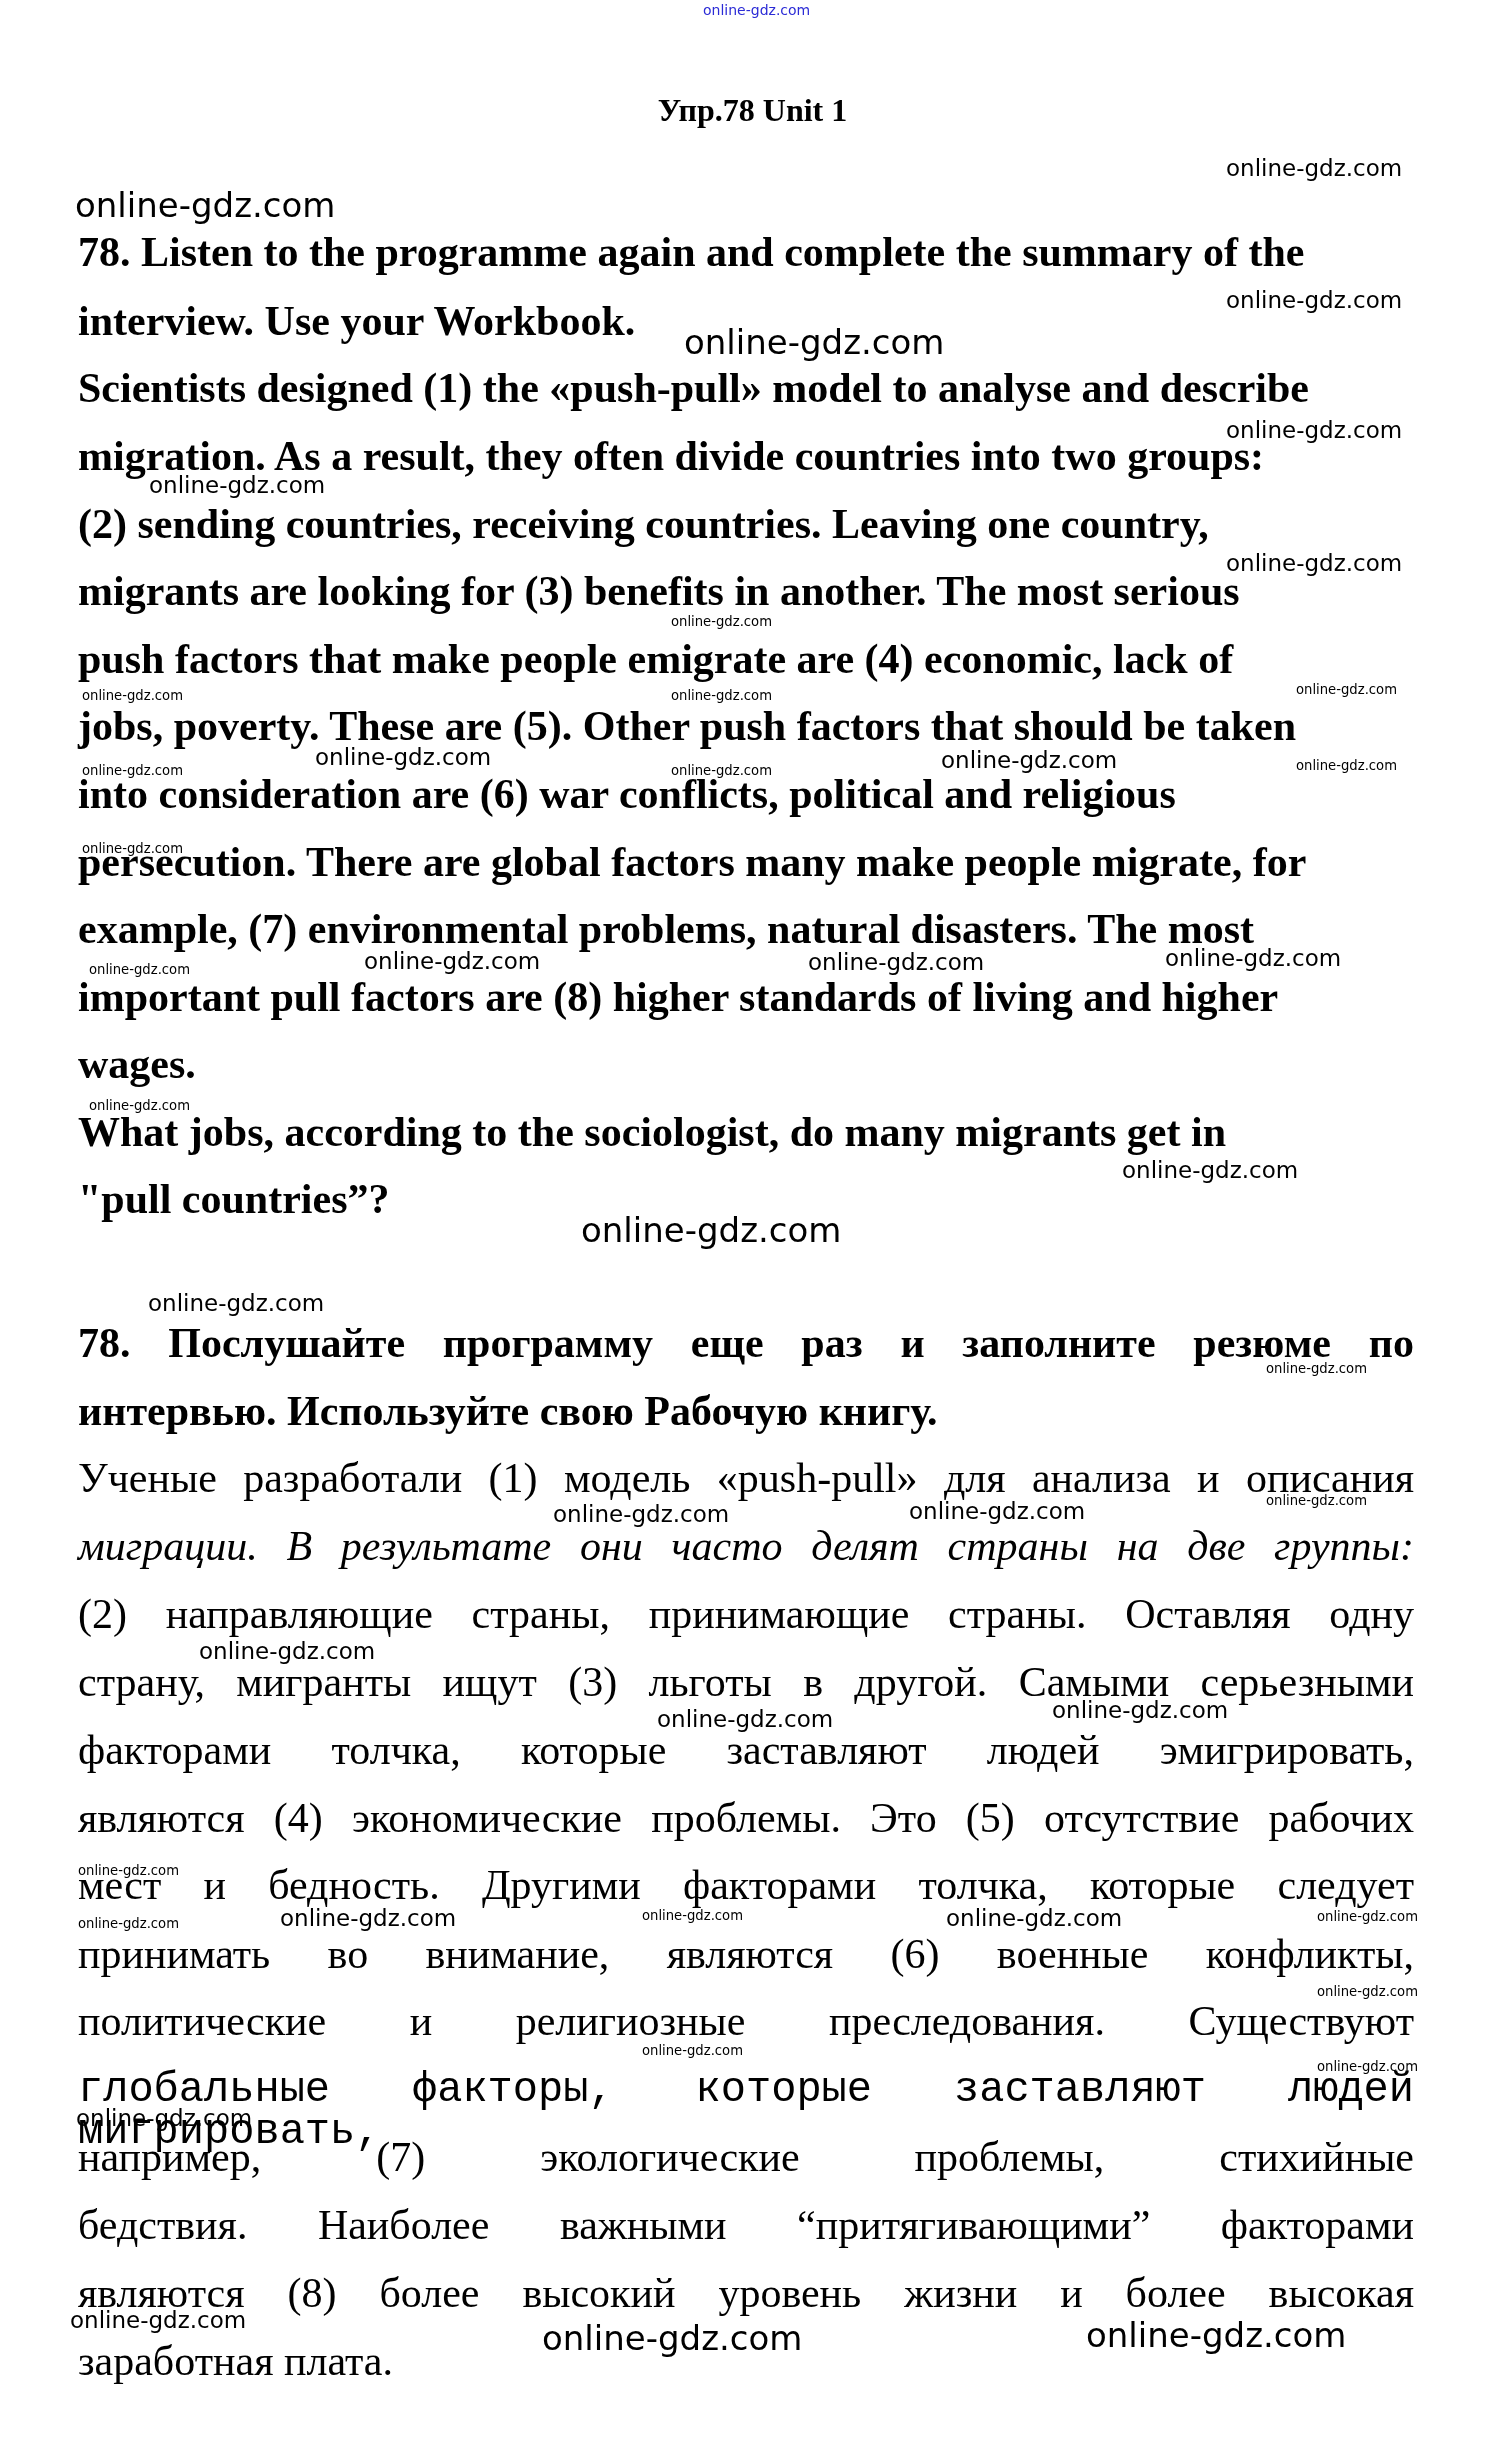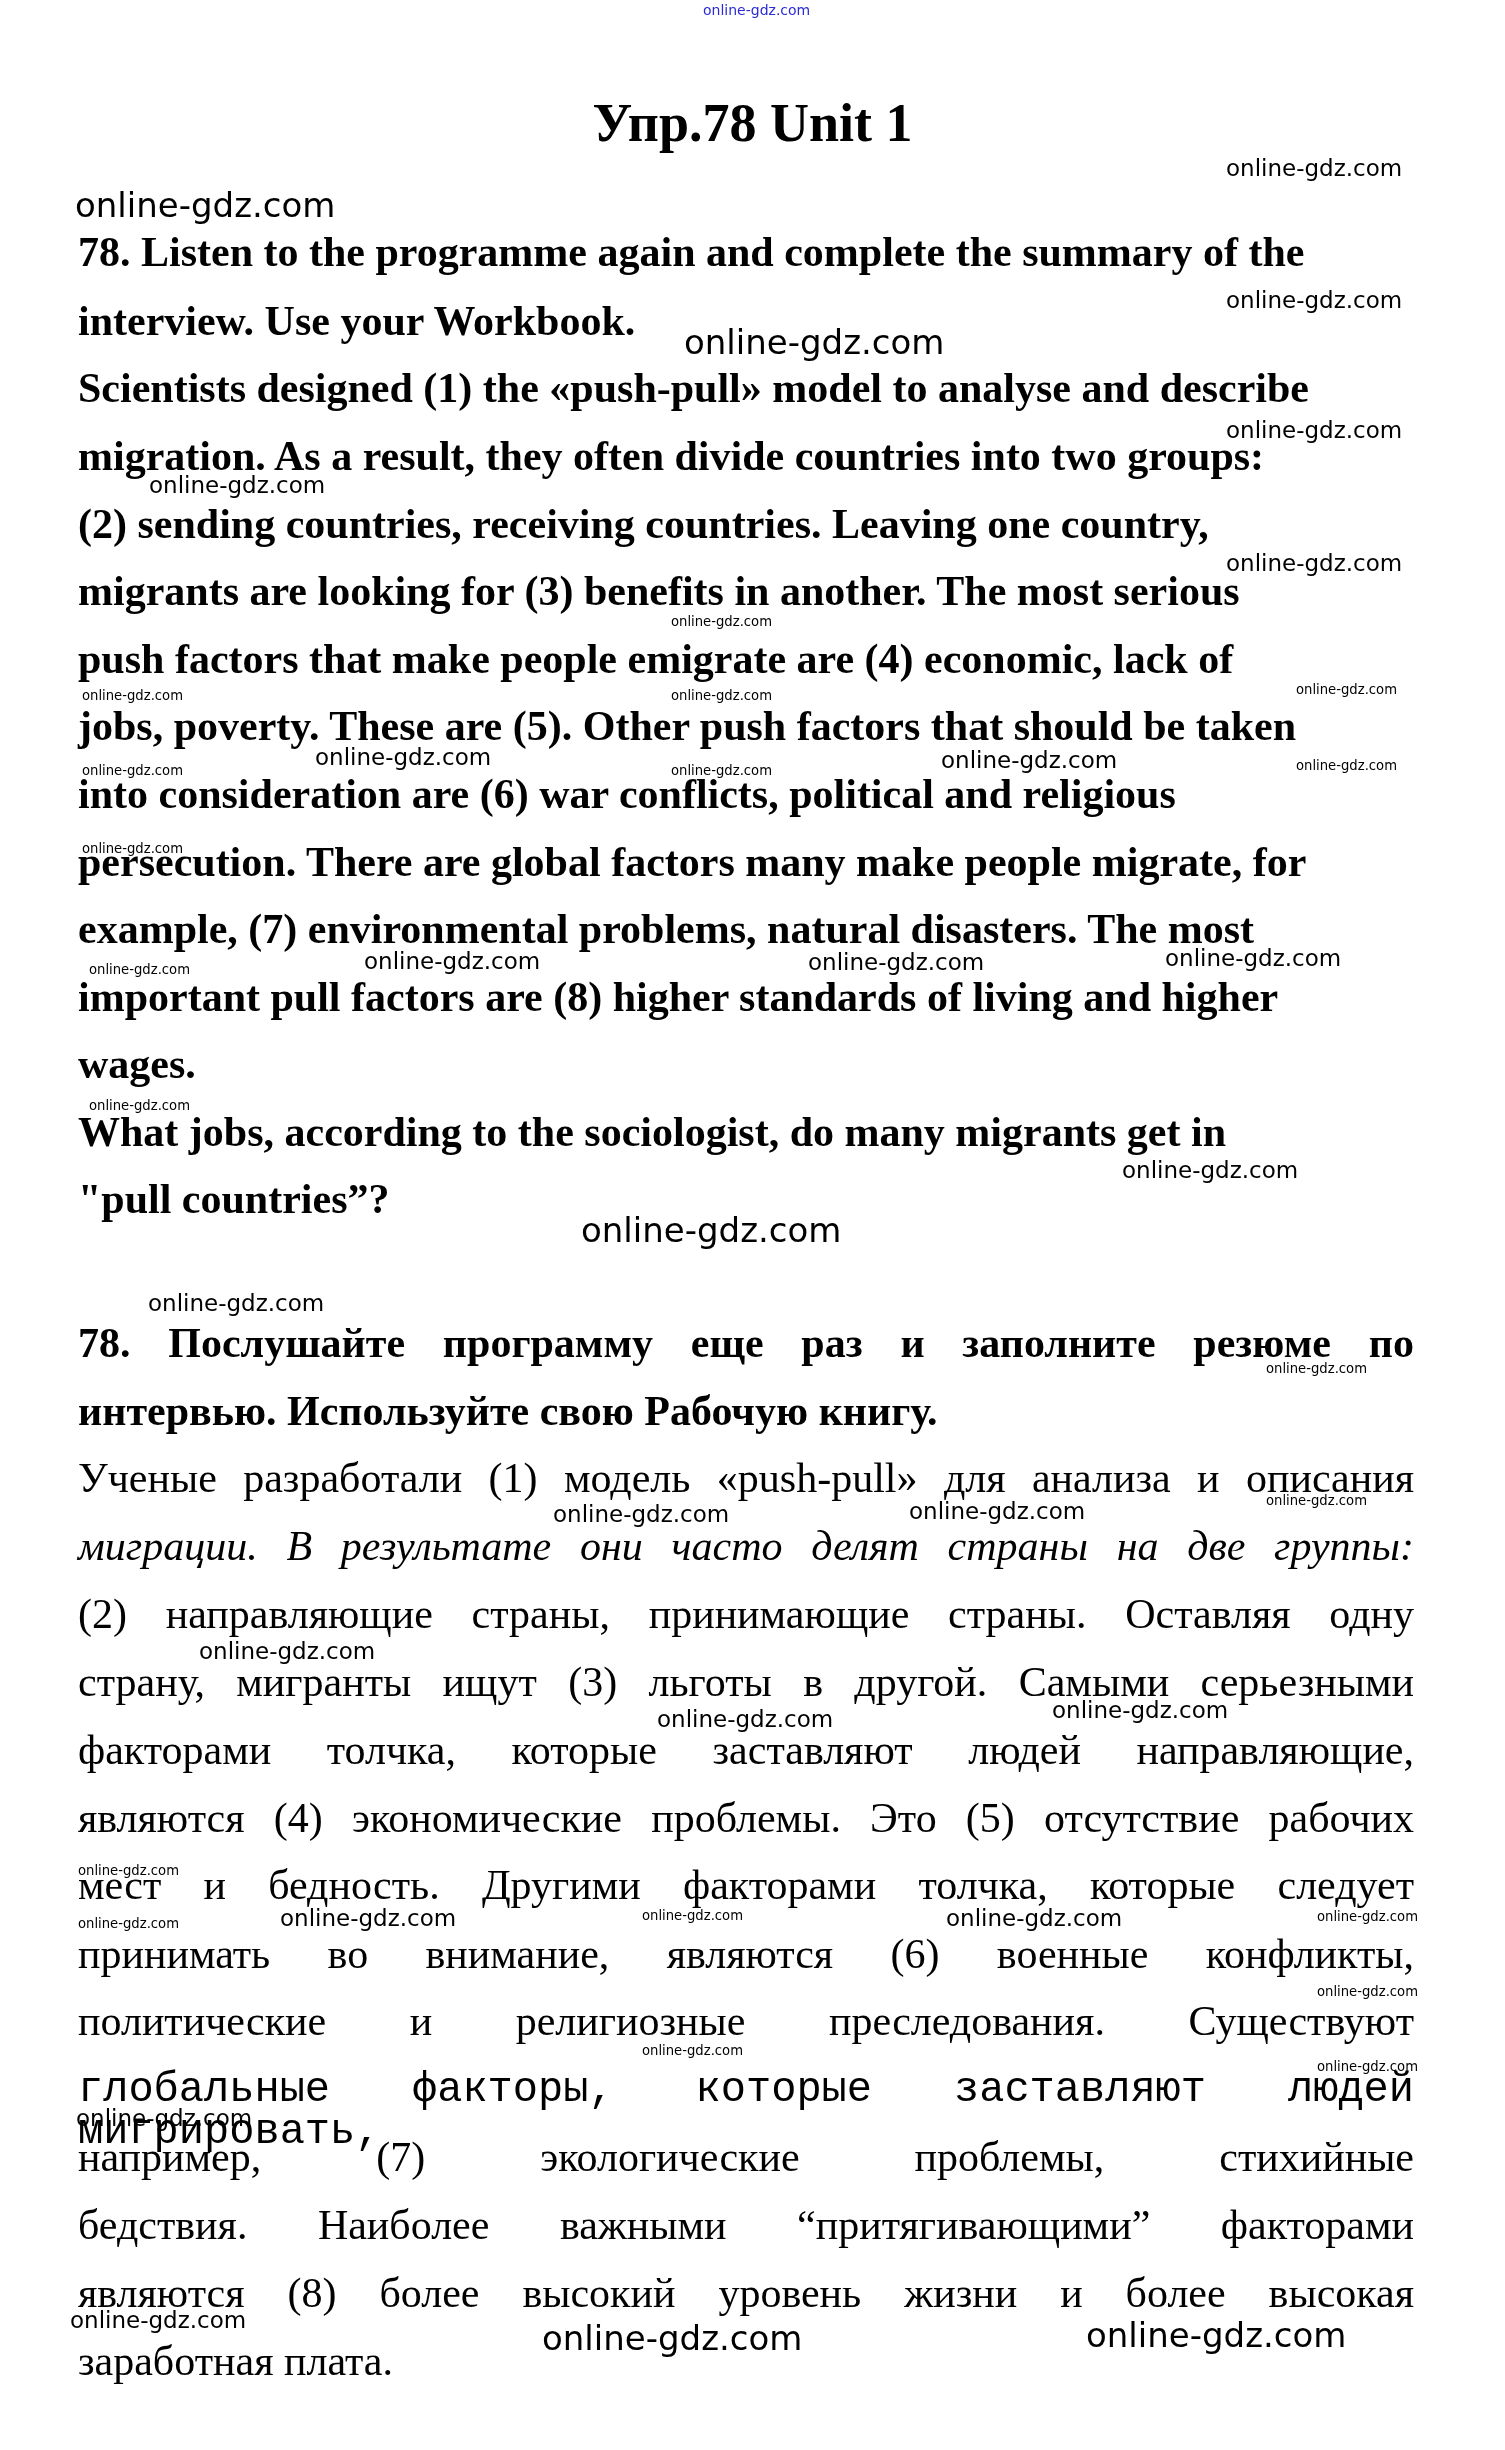--- a/index.html
+++ b/index.html
@@ -1,19 +1,19 @@
 <!DOCTYPE html>
 <html style="font-size:12.4px"><head>
 <meta charset="utf-8">
 <style>
   html, body { margin: 0; padding: 0; background: #ffffff; }
   body { width: 1505px; height: 2450px; position: relative; overflow: hidden;
          font-family: "Liberation Serif", serif; color: #000; }
   .abs { position: absolute; white-space: nowrap; }
-  .title { left: 0; width: 1505px; text-align: center; top: 92px; font-size: 54px; font-weight: bold; }
+  .title { left: 0; width: 1505px; text-align: center; top: 92px; font-size: 32px; font-weight: bold; }
   .en { left: 78px; font-size: 42px; font-weight: bold; line-height: 1; }
   .ru { left: 78px; width: 1336px; font-size: 42px; line-height: 1; }
   .ru.head { font-weight: bold; }
   .just { text-align: justify; text-align-last: justify; white-space: normal; }
   .u { text-decoration-thickness: 3.9px; text-underline-offset: 7.8px; }
   .wm { position: absolute; font-family: "DejaVu Sans", sans-serif; white-space: nowrap; color: #000; }
   .wm-l { font-size: 34px; }
   .wm-m { font-size: 23px; }
   .wm-s { font-size: 13.2px; }
   .wm-top { color: #2b2bd6; font-size: 14px; left: 703px; top: 1.6px; }
@@ -44,21 +44,21 @@
 <div class="abs en" style="top:1178px">"pull countries”?</div>
 
 <div class="abs ru head just" style="top:1322px">78. Послушайте программу еще раз и заполните резюме по</div>
 <div class="abs ru head" style="top:1390px">интервью. Используйте свою Рабочую книгу.</div>
 
 <div id="ru-body">
     <div class="abs ru just" style="top: 1457px;"><span>Ученые разработали (1) </span><span class="u">модель «push-pull»</span><span> для анализа и описания</span></div>
     <div class="abs ru just" style="top: 1525px; font-style: italic;"><span>миграции. В результате они часто делят страны на две группы:</span></div>
     <div class="abs ru just" style="top: 1593px;"><span>(2) </span><span class="u">направляющие страны, принимающие страны</span><span>. Оставляя одну</span></div>
     <div class="abs ru just" style="top: 1661px;"><span>страну, мигранты ищут (3) </span><span class="u">льготы</span><span> в другой. Самыми серьезными</span></div>
-    <div class="abs ru just" style="top: 1729px;"><span>факторами толчка, которые заставляют людей направляющие,</span></div>
+    <div class="abs ru just" style="top: 1729px;"><span>факторами толчка, которые заставляют людей эмигрировать,</span></div>
     <div class="abs ru just" style="top: 1797px;"><span>являются (4) </span><span class="u">экономические проблемы.</span><span> Это (5) </span><span class="u">отсутствие рабочих</span></div>
     <div class="abs ru just" style="top: 1864px;"><span class="u">мест и бедность.</span><span> </span><span class="u">Другими факторами толчка</span><span>, которые следует</span></div>
     <div class="abs ru just" style="top: 1933px;"><span>принимать во внимание, являются (6) </span><span class="u">военные конфликты,</span></div>
     <div class="abs ru just" style="top: 2000px;"><span class="u">политические и религиозные преследования.</span><span> Существуют</span></div>
     <div class="abs ru just" style="top: 2069px; font-family: Liberation Mono, monospace;"><span>глобальные факторы, которые заставляют людей мигрировать,</span></div>
     <div class="abs ru just" style="top: 2136px;"><span>например, (7) </span><span class="u">экологические проблемы, стихийные</span></div>
     <div class="abs ru just" style="top: 2204px;"><span class="u">бедствия.</span><span> Наиболее важными “притягивающими” факторами</span></div>
     <div class="abs ru just" style="top: 2272px;"><span>являются (8) </span><span class="u">более высокий уровень жизни и более высокая</span></div>
     <div class="abs ru" style="top: 2340px;"><span class="u">заработная плата</span><span>.</span></div>
   </div>

